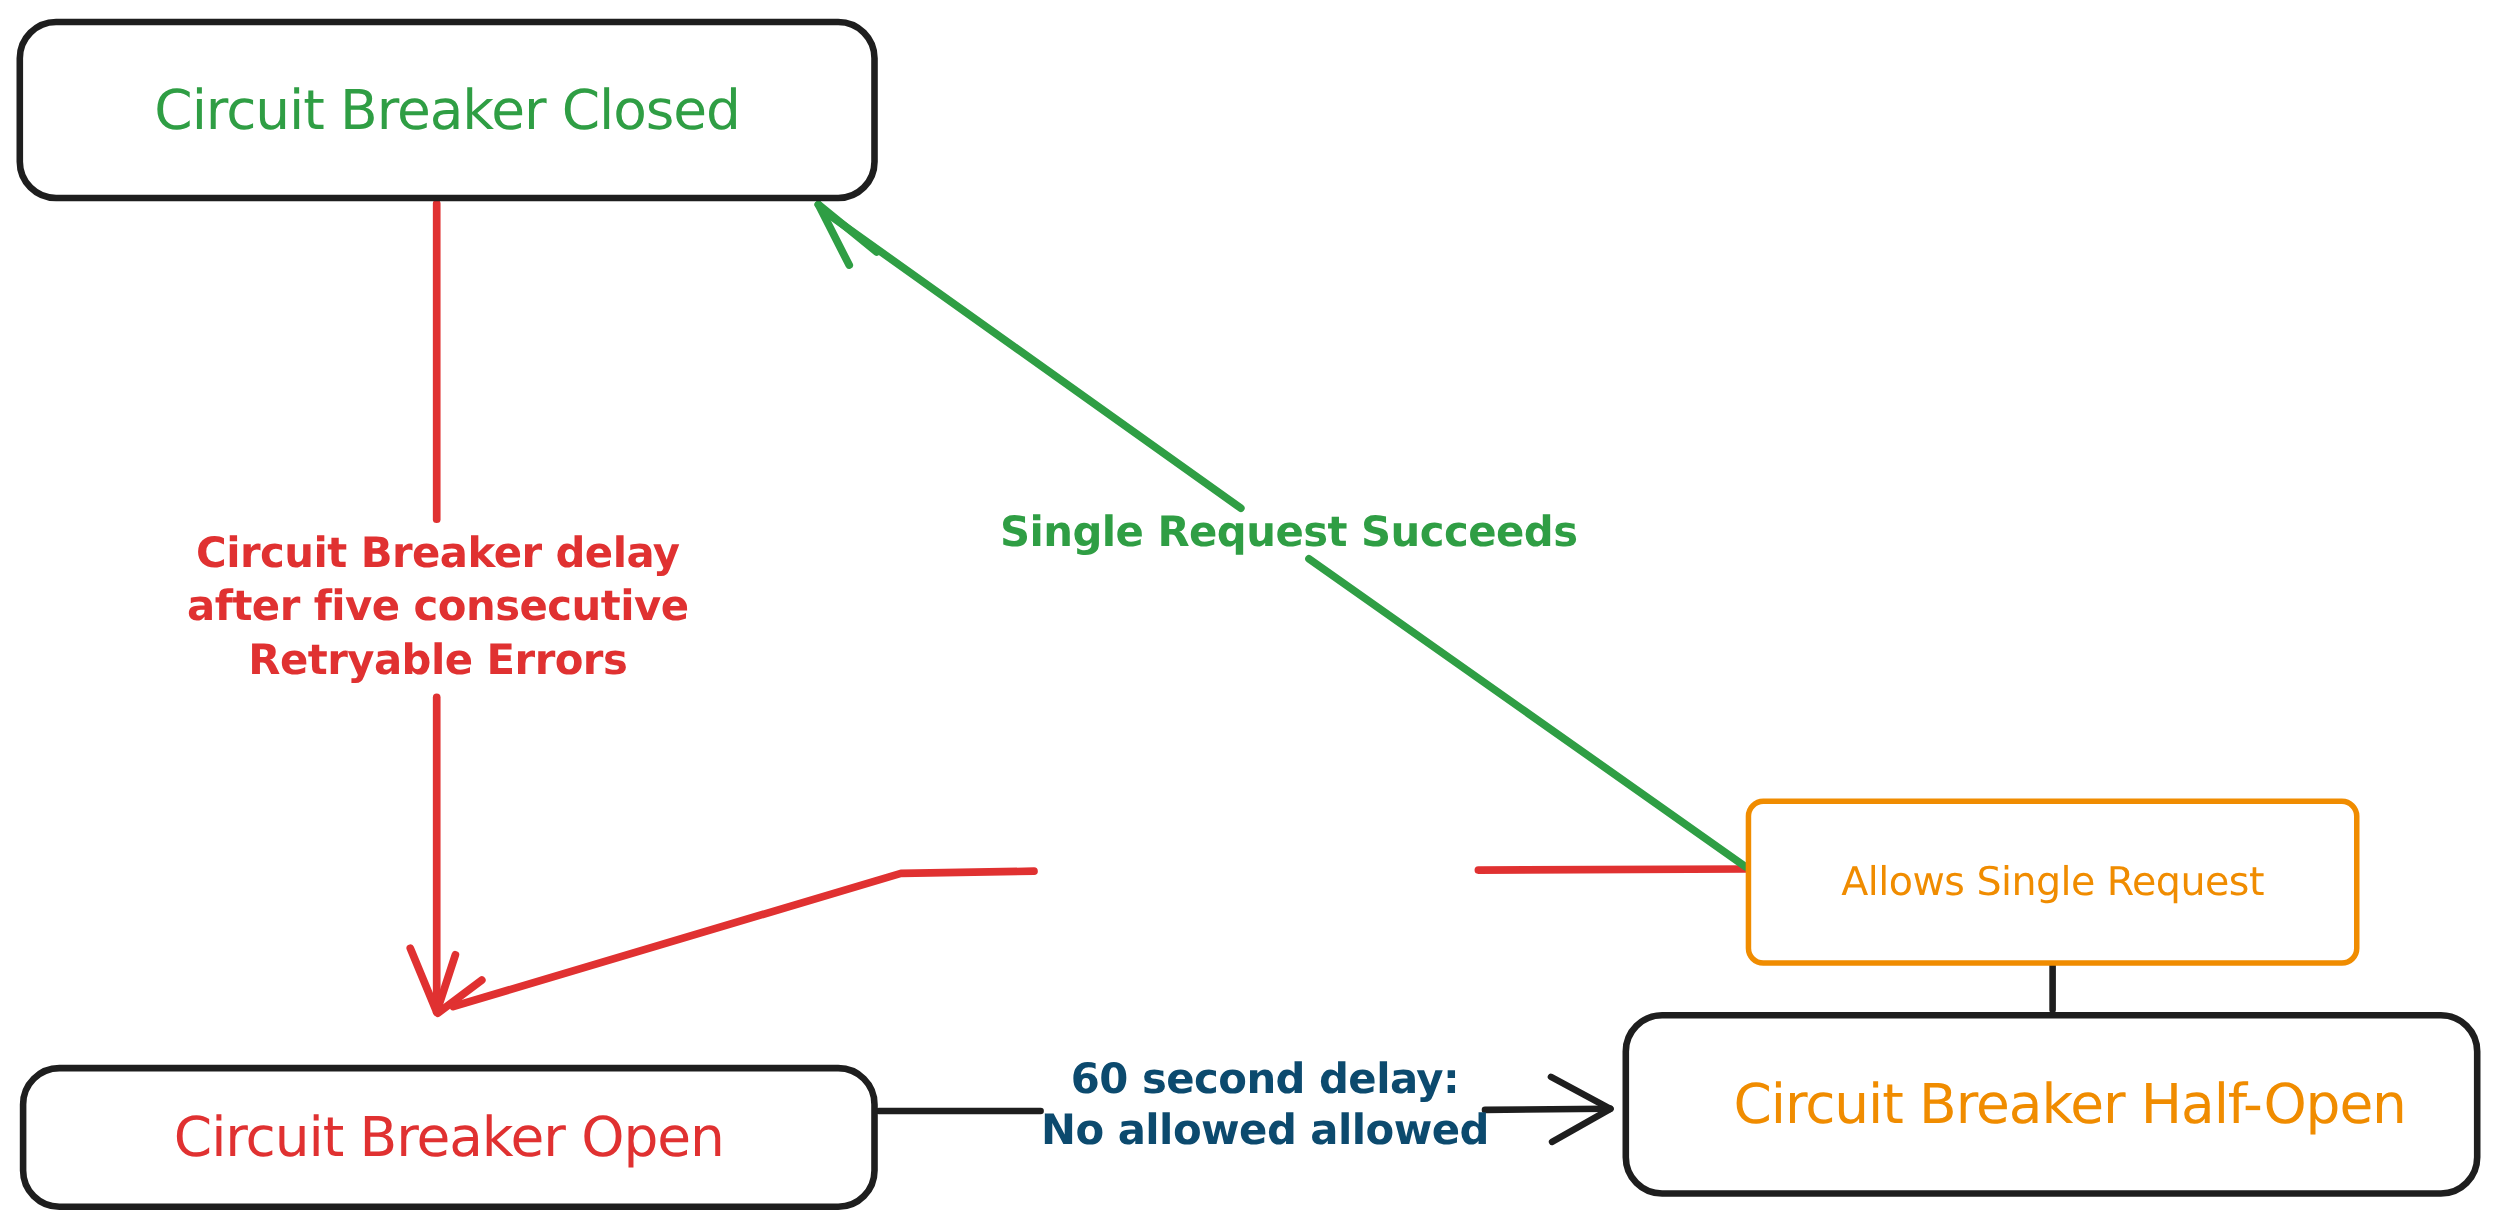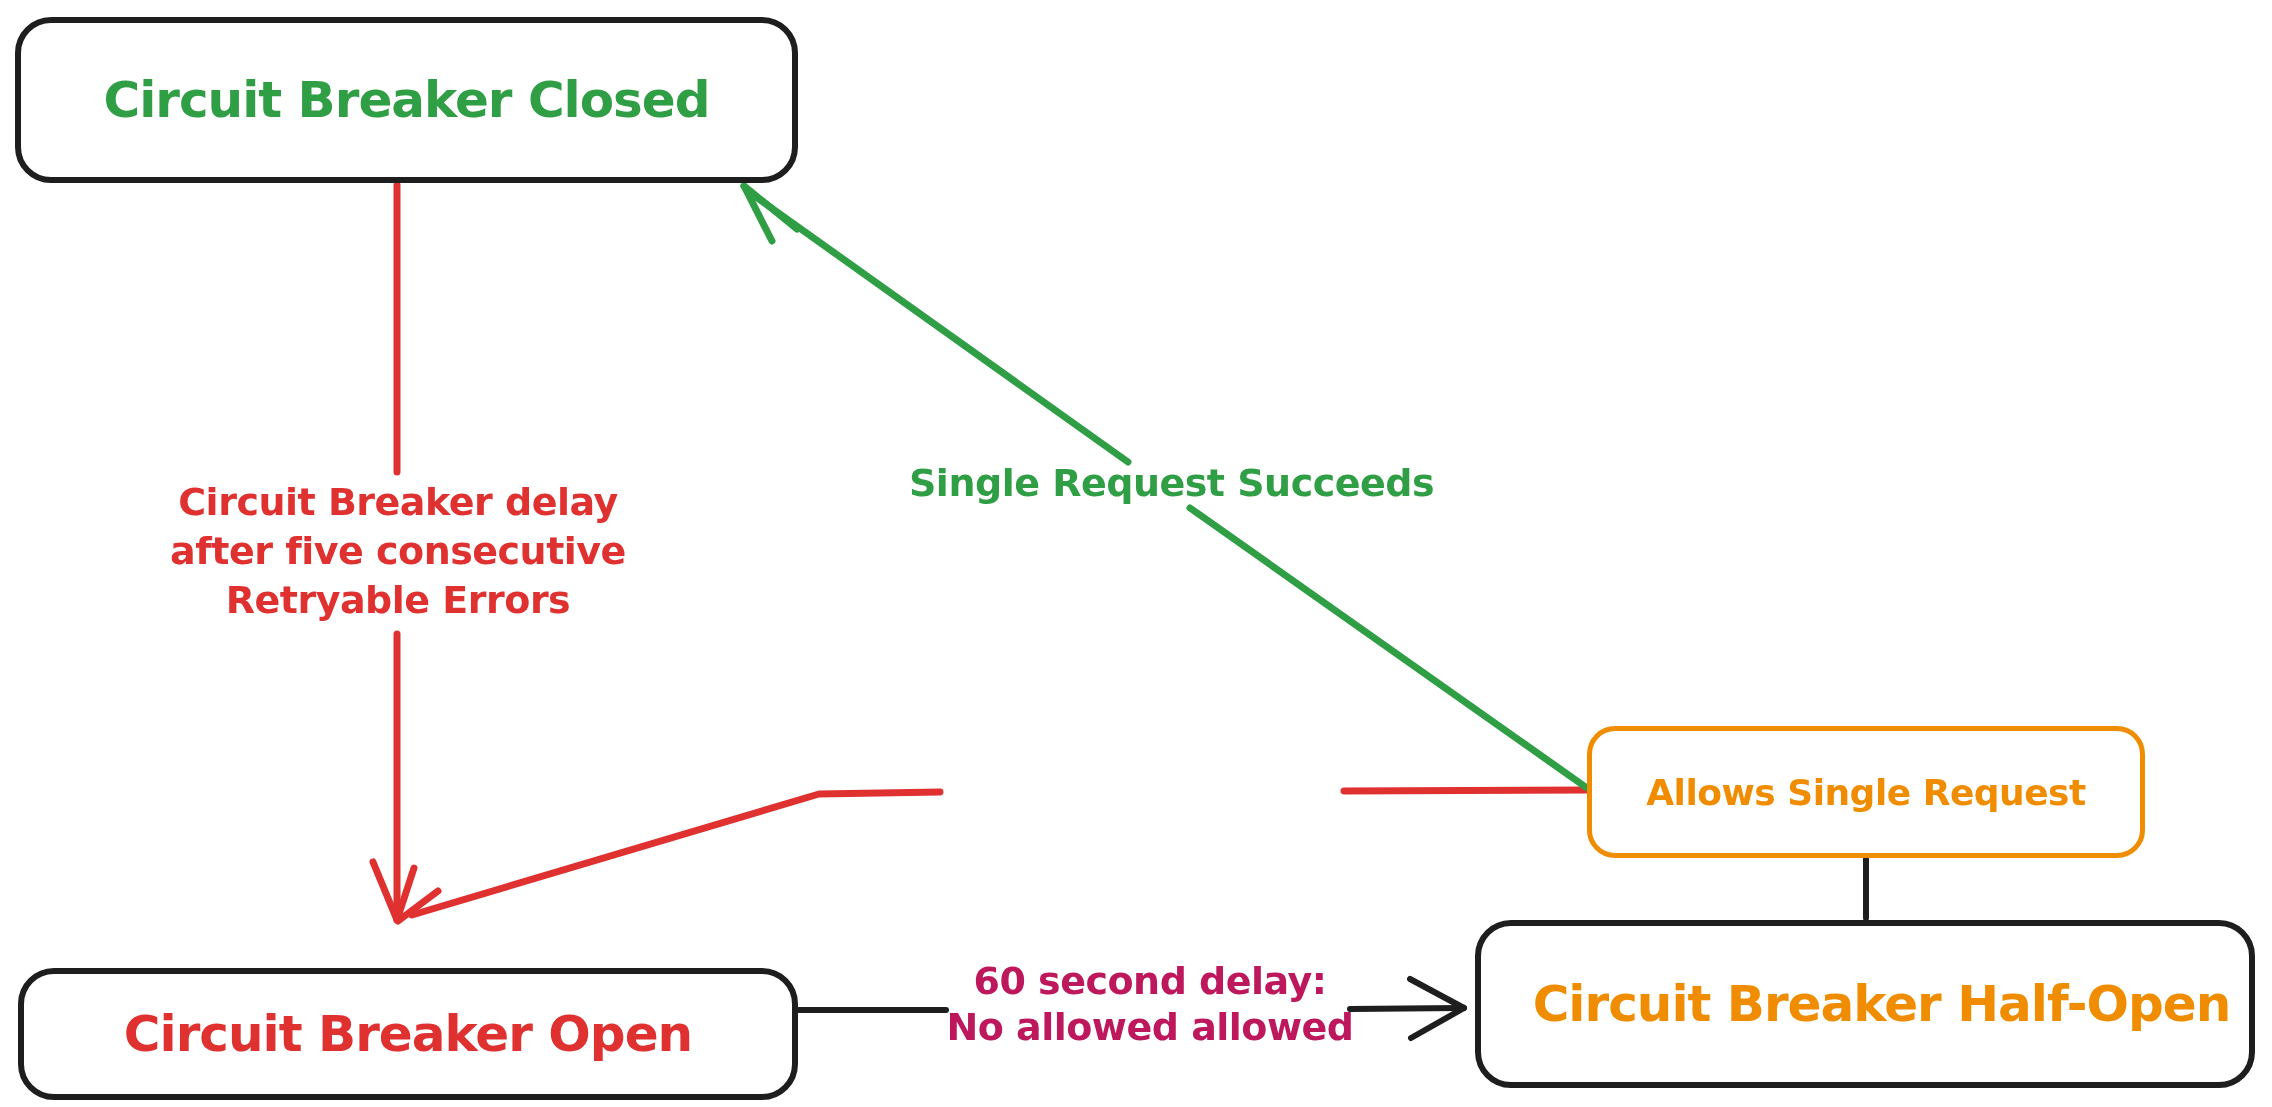--- a/index.html
+++ b/index.html
@@ -25,39 +25,39 @@
     box-sizing: border-box;
     display: flex;
     align-items: center;
     justify-content: center;
     background: #ffffff;
     border: 6px solid #1e1e1e;
     border-radius: 36px;
   }
   .node-label {
     font-size: 50px;
-    font-weight: 700;
+    font-weight: 400;
     letter-spacing: -1px;
     white-space: nowrap;
     text-align: center;
   }
   .node-closed   { left: 15px;   top: 17px;  width: 783px; height: 166px; }
   .node-open     { left: 18px;   top: 968px; width: 780px; height: 132px; }
   .node-halfopen { left: 1475px; top: 920px; width: 780px; height: 168px; padding-left: 33px; }
   .node-allows   {
-    left: 1587px; top: 726px; width: 558px; height: 132px;
+    left: 1587px; top: 726px; width: 558px; height: 152px;
     border: 5px solid #f08c00;
-    border-radius: 28px;
+    border-radius: 16px;
   }
   .node-allows .node-label { font-size: 36px; letter-spacing: -0.5px; }
 
   .green-text  { color: #2f9e44; }
   .red-text    { color: #e03131; }
   .orange-text { color: #f08c00; }
-  .ink-text    { color: #be185d; }
+  .ink-text    { color: #0c4a6e; }
 
   .edge-label {
     position: absolute;
     width: 500px;
     text-align: center;
     font-size: 38px;
     font-weight: 700;
     letter-spacing: -0.5px;
     line-height: 49px;
     white-space: nowrap;

